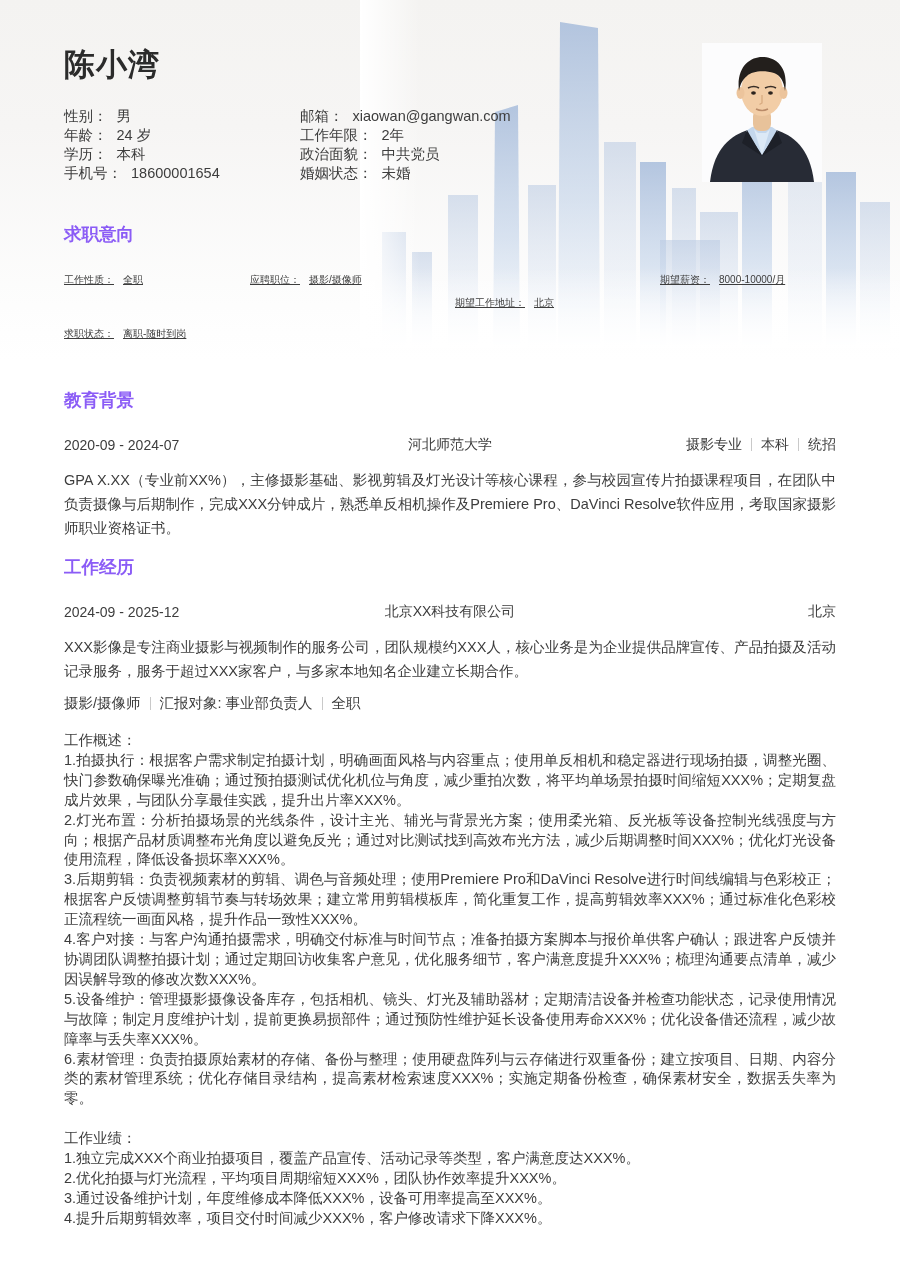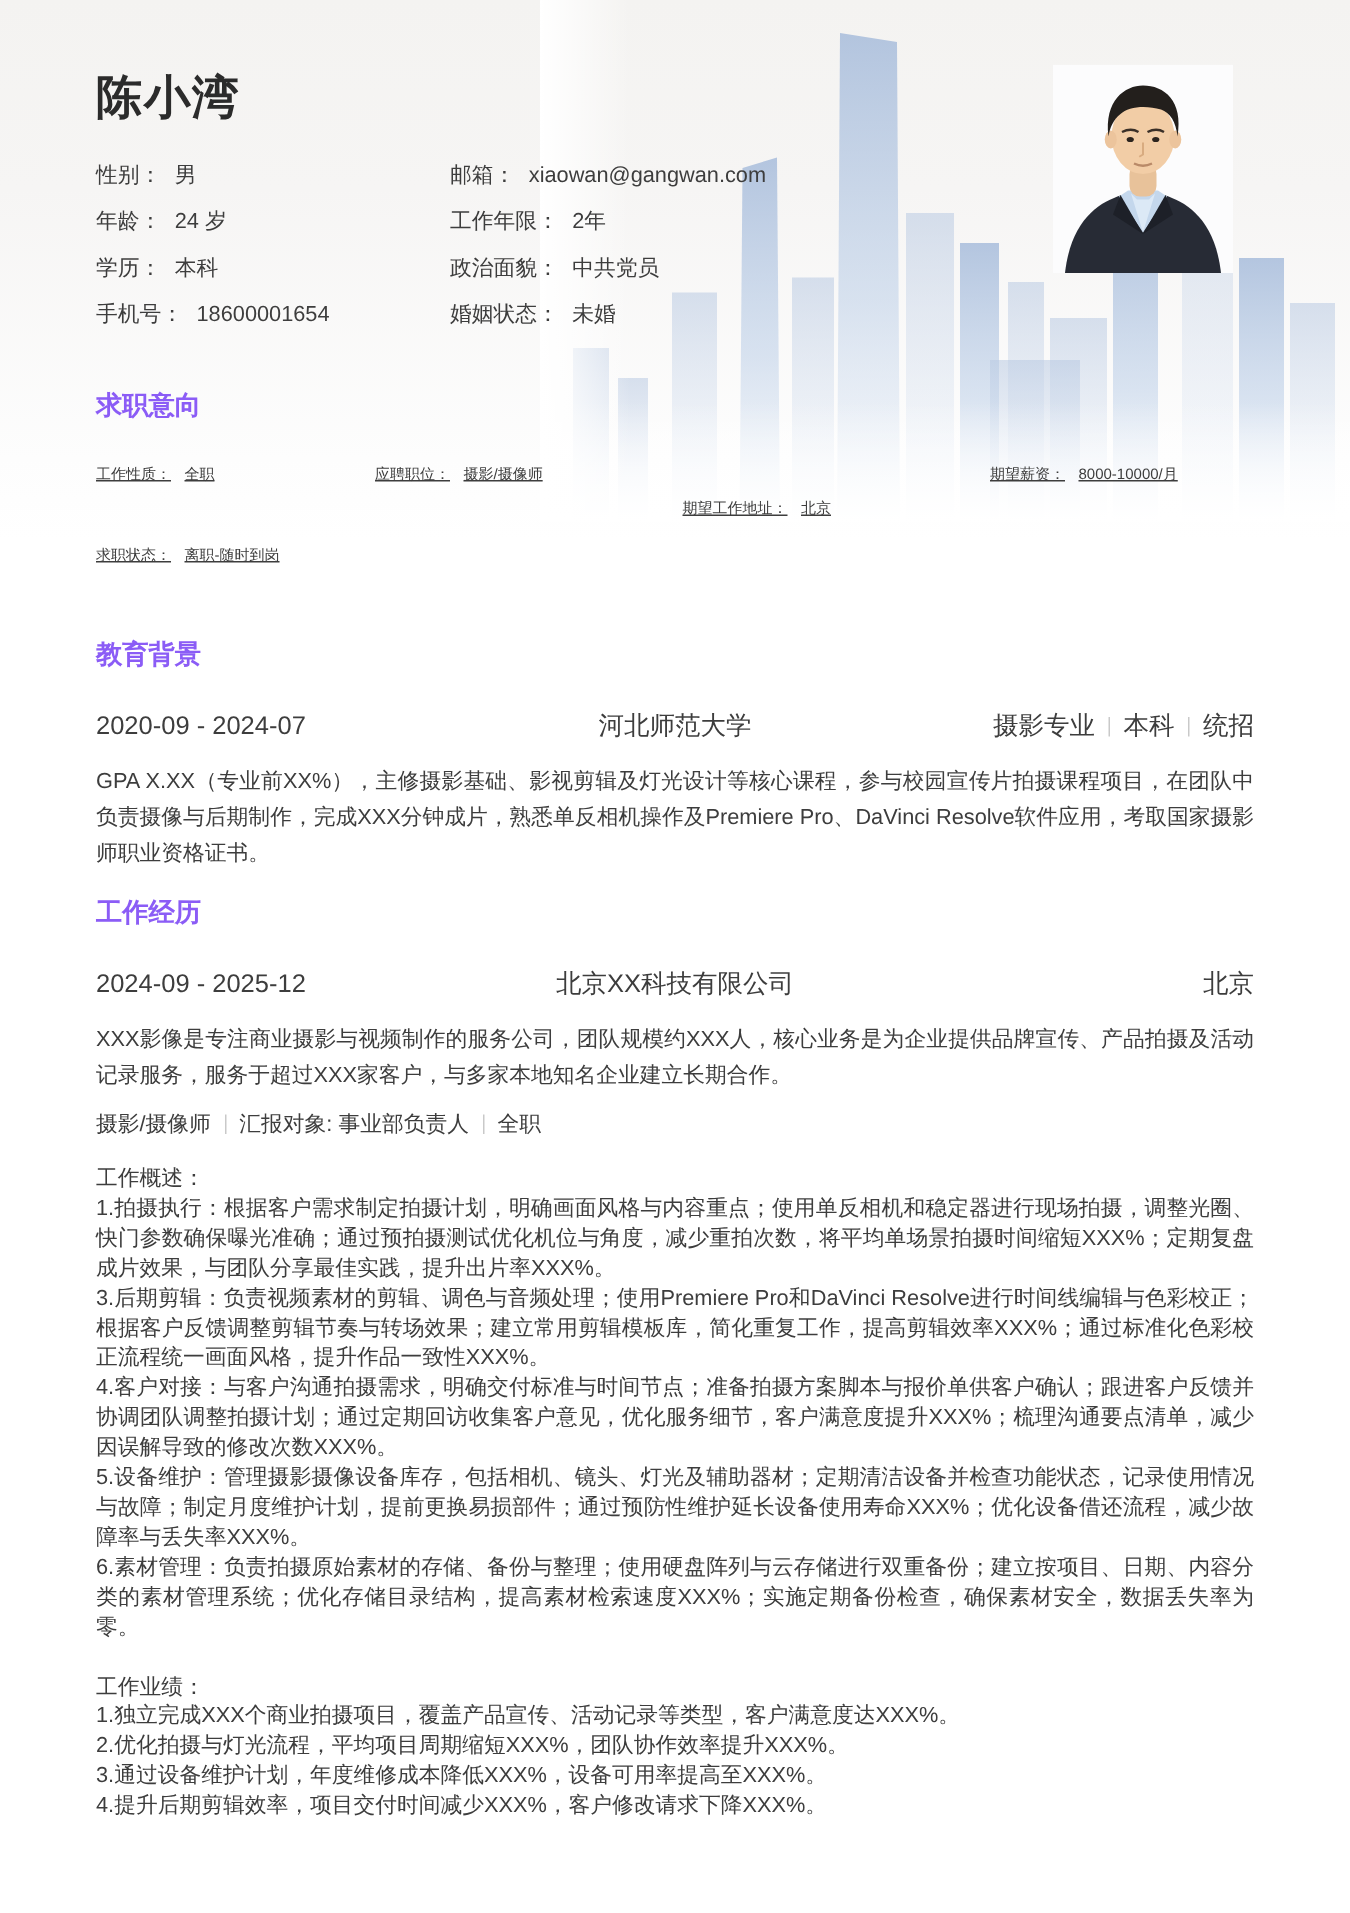--- a/index.html
+++ b/index.html
@@ -4,32 +4,32 @@
 <style>
   html,body{margin:0;padding:0;background:#ffffff;}
   .page{position:relative;width:900px;height:1275px;background:#ffffff;overflow:hidden;
         color:#3d3d3d;font-family:"Liberation Sans",sans-serif;}
   .bg-wash{position:absolute;left:0;top:0;width:900px;height:360px;
            background:linear-gradient(180deg,#f4f3f1 0%,#f6f5f4 35%,#fdfdfd 85%,#ffffff 100%);}
   .skyline{position:absolute;top:0;right:0;}
   .content{position:relative;padding:0 64px;}
   .name{font-size:31px;font-weight:700;color:#2b2b2b;margin:0;padding-top:44px;letter-spacing:1px;}
   .info-grid{display:flex;margin-top:21px;}
-  .info-col{display:flex;flex-direction:column;gap:12px;font-size:14.5px;}
+  .info-col{display:flex;flex-direction:column;font-size:14.5px;}
   .info-col.left{width:236px;}
   .info-row .val{margin-left:9px;}
   .photo{position:absolute;left:702px;top:43px;width:120px;height:139px;overflow:hidden;}
   .sec-title{font-size:17.5px;font-weight:700;color:#8b5cf6;}
   .sec-jobintent .sec-title{margin-top:39px;}
   .intent-row{display:flex;margin-top:27px;font-size:10px;text-decoration:underline;}
   .intent-row.second{margin-top:17px;}
   .f0{width:186px;}.f1{width:205px;}.f2{width:205px;margin-top:23px;}.f3{flex:1;}
   .field .val{margin-left:9px;}
   .sec-edu .sec-title{margin-top:47px;}
-  .meta-row{display:flex;align-items:center;margin-top:24px;font-size:17px;}
+  .meta-row{display:flex;align-items:center;margin-top:24px;font-size:14px;}
   .meta-row .m-left{flex:1;}
   .meta-row .m-center{flex:1.2;text-align:center;}
   .meta-row .m-right{flex:1;text-align:right;white-space:nowrap;}
   .divider{display:inline-block;width:1px;height:13px;background:#c9c9c9;margin:0 9px;vertical-align:-2px;}
   .para{margin:14px 0 0 0;font-size:14.5px;line-height:24px;text-align:justify;}
   .sec-work .sec-title{margin-top:15px;}
   .pos-row{margin-top:11px;font-size:14.5px;}
   .detail{margin-top:18px;font-size:14.5px;line-height:19.9px;text-align:justify;}
   .detail p{margin:0;}
   .detail.ach{margin-top:20px;}
@@ -160,20 +160,21 @@
         <span class="m-right">北京</span>
       </div>
       <p class="para">XXX影像是专注商业摄影与视频制作的服务公司，团队规模约XXX人，核心业务是为企业提供品牌宣传、产品拍摄及活动记录服务，服务于超过XXX家客户，与多家本地知名企业建立长期合作。</p>
       <div class="pos-row">
         <span>摄影/摄像师</span><span class="divider"></span><span>汇报对象: 事业部负责人</span><span class="divider"></span><span>全职</span>
       </div>
 
       <div class="detail">
         <p>工作概述：</p>
         <p>1.拍摄执行：根据客户需求制定拍摄计划，明确画面风格与内容重点；使用单反相机和稳定器进行现场拍摄，调整光圈、快门参数确保曝光准确；通过预拍摄测试优化机位与角度，减少重拍次数，将平均单场景拍摄时间缩短XXX%；定期复盘成片效果，与团队分享最佳实践，提升出片率XXX%。</p>
+        <p>2.灯光布置：分析拍摄场景的光线条件，设计主光、辅光与背景光方案；使用柔光箱、反光板等设备控制光线强度与方向；根据产品材质调整布光角度以避免反光；通过对比测试找到高效布光方法，减少后期调整时间XXX%；优化灯光设备使用流程，降低设备损坏率XXX%。</p>
         <p>3.后期剪辑：负责视频素材的剪辑、调色与音频处理；使用Premiere Pro和DaVinci Resolve进行时间线编辑与色彩校正；根据客户反馈调整剪辑节奏与转场效果；建立常用剪辑模板库，简化重复工作，提高剪辑效率XXX%；通过标准化色彩校正流程统一画面风格，提升作品一致性XXX%。</p>
         <p>4.客户对接：与客户沟通拍摄需求，明确交付标准与时间节点；准备拍摄方案脚本与报价单供客户确认；跟进客户反馈并协调团队调整拍摄计划；通过定期回访收集客户意见，优化服务细节，客户满意度提升XXX%；梳理沟通要点清单，减少因误解导致的修改次数XXX%。</p>
         <p>5.设备维护：管理摄影摄像设备库存，包括相机、镜头、灯光及辅助器材；定期清洁设备并检查功能状态，记录使用情况与故障；制定月度维护计划，提前更换易损部件；通过预防性维护延长设备使用寿命XXX%；优化设备借还流程，减少故障率与丢失率XXX%。</p>
         <p>6.素材管理：负责拍摄原始素材的存储、备份与整理；使用硬盘阵列与云存储进行双重备份；建立按项目、日期、内容分类的素材管理系统；优化存储目录结构，提高素材检索速度XXX%；实施定期备份检查，确保素材安全，数据丢失率为零。</p>
       </div>
 
       <div class="detail ach">
         <p>工作业绩：</p>
         <p>1.独立完成XXX个商业拍摄项目，覆盖产品宣传、活动记录等类型，客户满意度达XXX%。</p>
         <p>2.优化拍摄与灯光流程，平均项目周期缩短XXX%，团队协作效率提升XXX%。</p>

